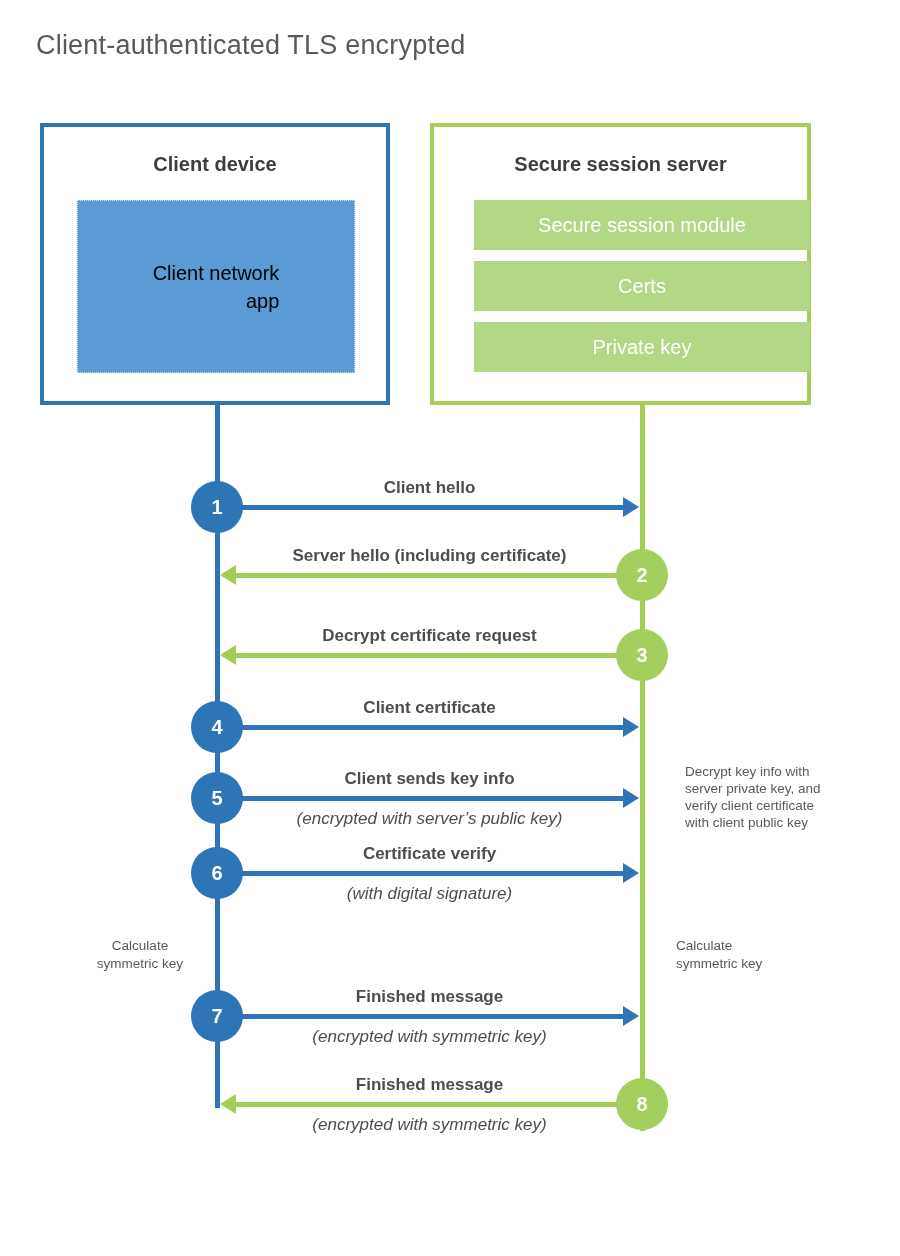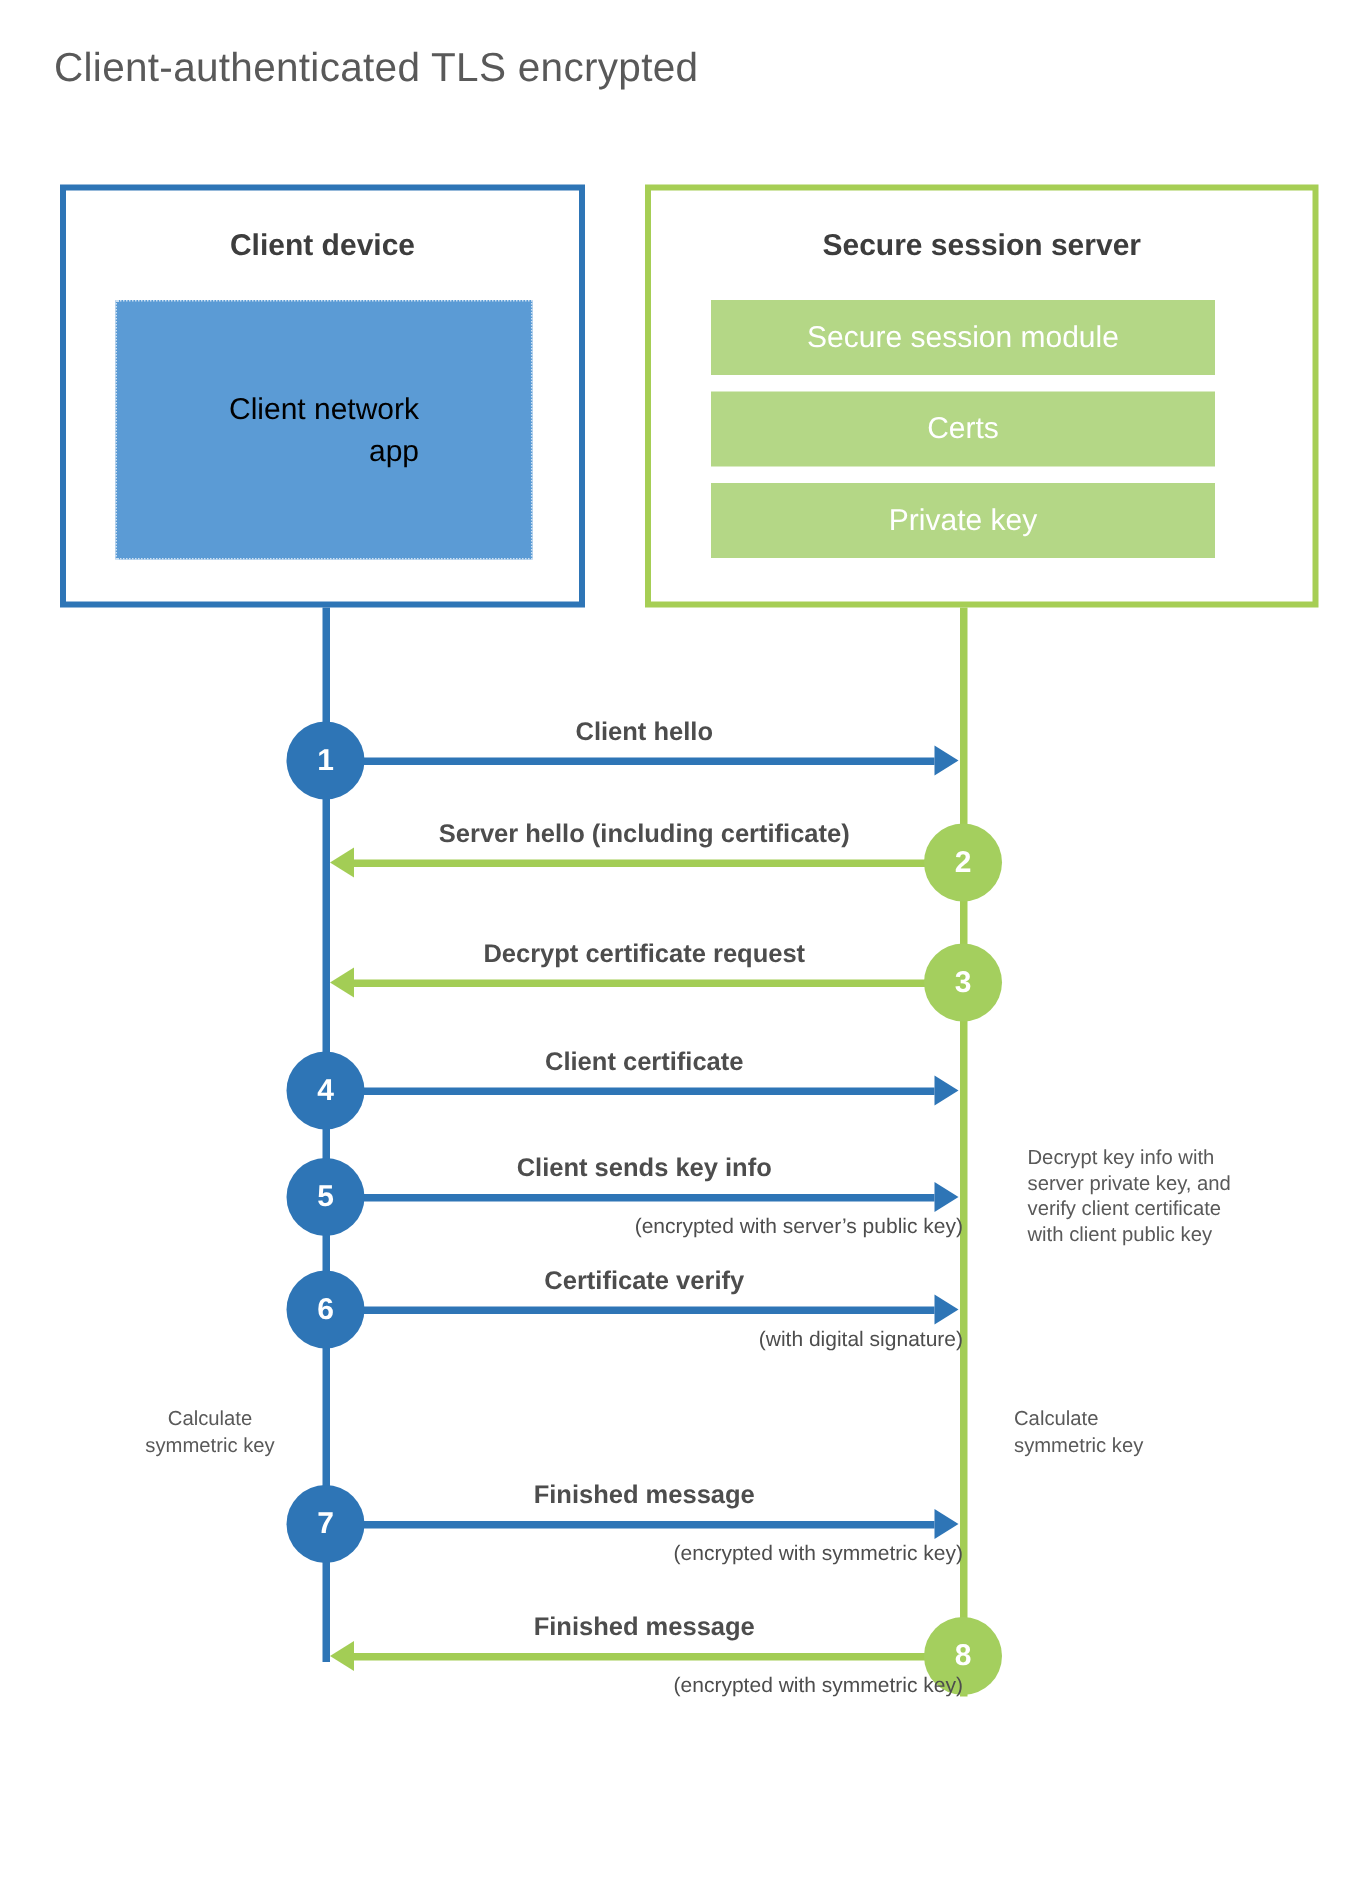--- a/index.html
+++ b/index.html
@@ -3,42 +3,42 @@
 <meta charset="utf-8">
 <style>
   html,body{margin:0;padding:0;background:#ffffff;}
   .page{position:relative;width:900px;height:1256px;background:#ffffff;overflow:hidden;
         font-family:"Liberation Sans", sans-serif;}
   .title{position:absolute;left:36px;top:30px;font-size:27px;color:#595959;letter-spacing:0.2px;}
 
   
   .actor-box{position:absolute;top:123px;height:282px;background:#fff;box-sizing:border-box;}
   .client-box{left:40px;width:350px;border:4px solid #2e75b6;}
-  .server-box{left:430px;width:449px;border:4px solid #a6ce55;}
+  .server-box{left:430px;width:381px;border:4px solid #a6ce55;}
   .actor-heading{position:absolute;top:26px;left:0;width:100%;text-align:center;
                  font-size:20px;font-weight:bold;color:#3d3d3d;}
   .app-box{position:absolute;left:33px;top:73px;width:278px;height:173px;background:#5b9bd5;
            border:1px dotted #cfe2f3;box-sizing:border-box;display:flex;align-items:center;
            justify-content:center;text-align:right;color:#000000;font-size:20px;line-height:28px;
            white-space:pre-line;}
   .module-bar{position:absolute;left:40px;width:336px;height:50px;background:#b4d786;
               display:flex;align-items:center;justify-content:center;color:#ffffff;font-size:20px;}
   .bar-1{top:73px}.bar-2{top:134px}.bar-3{top:195px}
 
   
   .vline{position:absolute;width:5px;}
   .vline-blue{left:215px;top:405px;height:703px;background:#2e75b6;}
   .vline-green{left:640px;top:405px;height:726px;background:#a3cd55;}
 
   
   .msg{position:absolute;left:0;top:0;width:900px;height:0;}
   .msg .label{position:absolute;left:217px;width:425px;bottom:9px;text-align:center;
               font-size:17px;color:#4d4d4d;font-weight:bold;}
-  .msg .sub{position:absolute;left:217px;width:425px;top:11px;text-align:right;
-            font-size:14px;color:#4d4d4d;}
+  .msg .sub{position:absolute;left:217px;width:425px;top:11px;text-align:center;
+            font-size:17px;color:#4d4d4d;font-style:italic;}
   .msg .shaft{position:absolute;top:-2px;height:5px;}
   .msg .head{position:absolute;top:-10px;width:0;height:0;
              border-top:10px solid transparent;border-bottom:10px solid transparent;}
   .msg .circle{position:absolute;top:-26px;width:52px;height:52px;border-radius:50%;
                display:flex;align-items:center;justify-content:center;
                color:#ffffff;font-size:20px;font-weight:bold;}
   .msg.right .shaft{left:217px;width:406px;background:#2e75b6;}
   .msg.right .head{left:623px;border-left:16px solid #2e75b6;}
   .msg.right .circle{left:191px;background:#2e75b6;}
   .msg.left .shaft{left:236px;width:406px;background:#a3cd55;}

